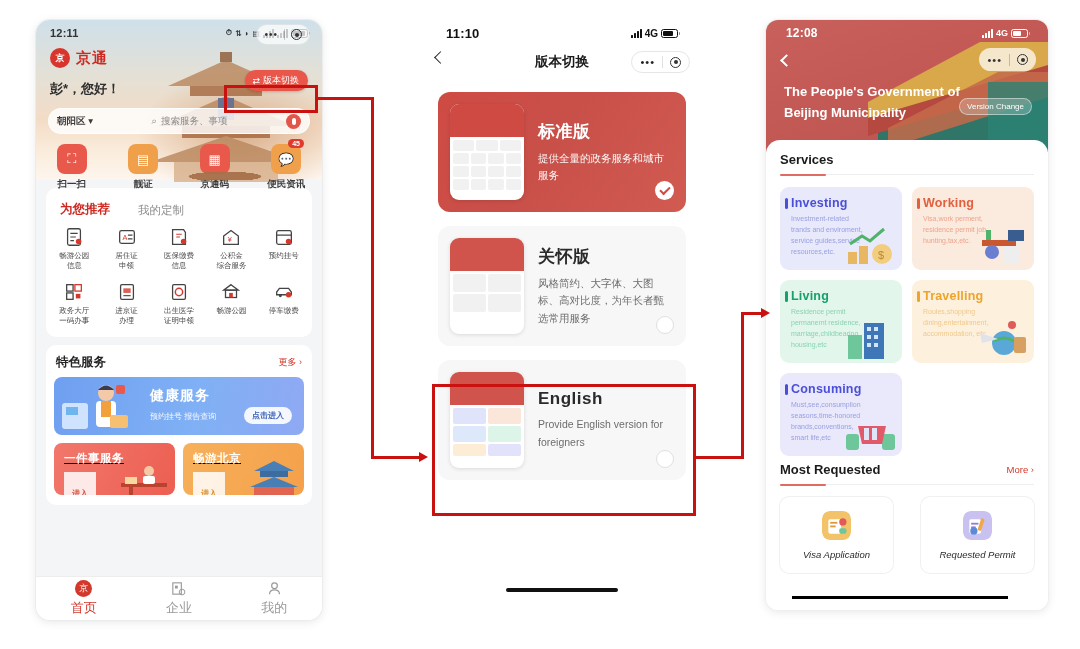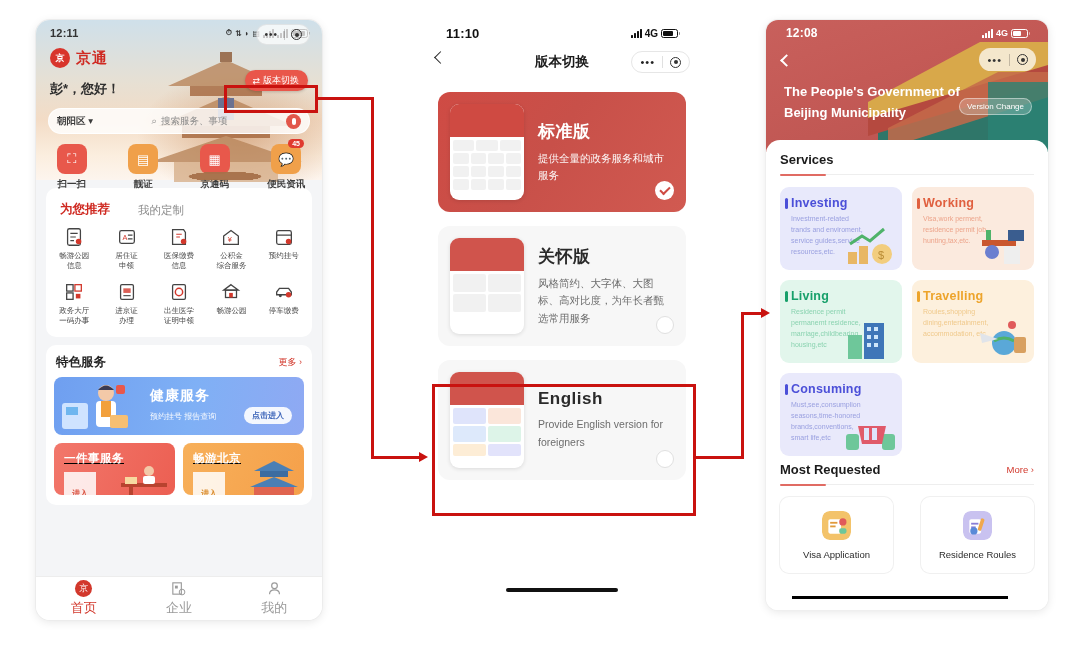--- a/index.html
+++ b/index.html
@@ -178,21 +178,21 @@
   .p3-rule { height:1px; background:#eee; margin-top:7px; position:relative; }
   .p3-rule::before { content:""; position:absolute; left:0; top:0; width:46px; height:2px;
       background:#e06b63; border-radius:2px; }
   .svc-grid { display:grid; grid-template-columns: 1fr 1fr; gap:10px; margin-top:12px; }
   .svc { border-radius:9px; padding:9px 9px 9px 11px; height:83px; position:relative;
          overflow:hidden; }
   .svc .bar { position:absolute; left:5px; top:11px; width:2.5px; height:11px; border-radius:2px;}
   .svc .st { font-size:12.5px; font-weight:bold; letter-spacing:.2px; }
   .svc .sd { font-size:7px; line-height:1.55; margin-top:4px; width:74%; }
   .svc .art { position:absolute; right:4px; bottom:2px; width:54px; height:44px; }
-  .req-grid { display:grid; grid-template-columns: 1fr 1fr; gap:28px; margin-top:12px; }
+  .req-grid { display:grid; grid-template-columns: 1fr 1fr; gap:28px; margin-top:12px;font-style:italic; }
   .req { background:#fff; border-radius:9px; box-shadow:0 0 0 1px #f0f0f0;
          height:76px; display:flex; flex-direction:column; align-items:center;
          justify-content:center; gap:9px; }
   .req .ricon { width:29px; height:29px; border-radius:8px; }
   .req .rl { font-size:9.5px; color:#2b2b2b; }
   .strike { position:absolute; left:792px; top:596px; width:216px; height:3px; background:#000; }
 
   
   .annot { position:absolute; border:3px solid #c9120f; }
   .conn { position:absolute; background:#c9120f; }
@@ -704,21 +704,21 @@
         </div>
         <div class="req">
           <svg class="ricon" viewBox="0 0 32 32">
             <rect width="32" height="32" rx="8" fill="#c9c2f0"></rect>
               <rect x="7" y="9" width="13" height="16" rx="2" fill="#fff"></rect>
             <rect x="9" y="13" width="8" height="2" fill="#8a7fd6"></rect>
               <rect x="9" y="17" width="5" height="2" fill="#8a7fd6"></rect>
             <rect x="18" y="8" width="4" height="14" rx="1.5" fill="#f0a84c" transform="rotate(18 20 15)"></rect>
             <circle cx="12" cy="22" r="4" fill="#5a8ad8"></circle>
           </svg>
-          <div class="rl">Residence Roules</div>
+          <div class="rl">Requested Permit</div>
         </div>
       </div>
     </div>
   </div>
 
   <div class="strike"></div>
 
   <div class="annot" style="left:224px; top:85px; width:94px; height:28px;"></div>
 
   <div class="annot" style="left:432px; top:384px; width:264px; height:132px;"></div>

